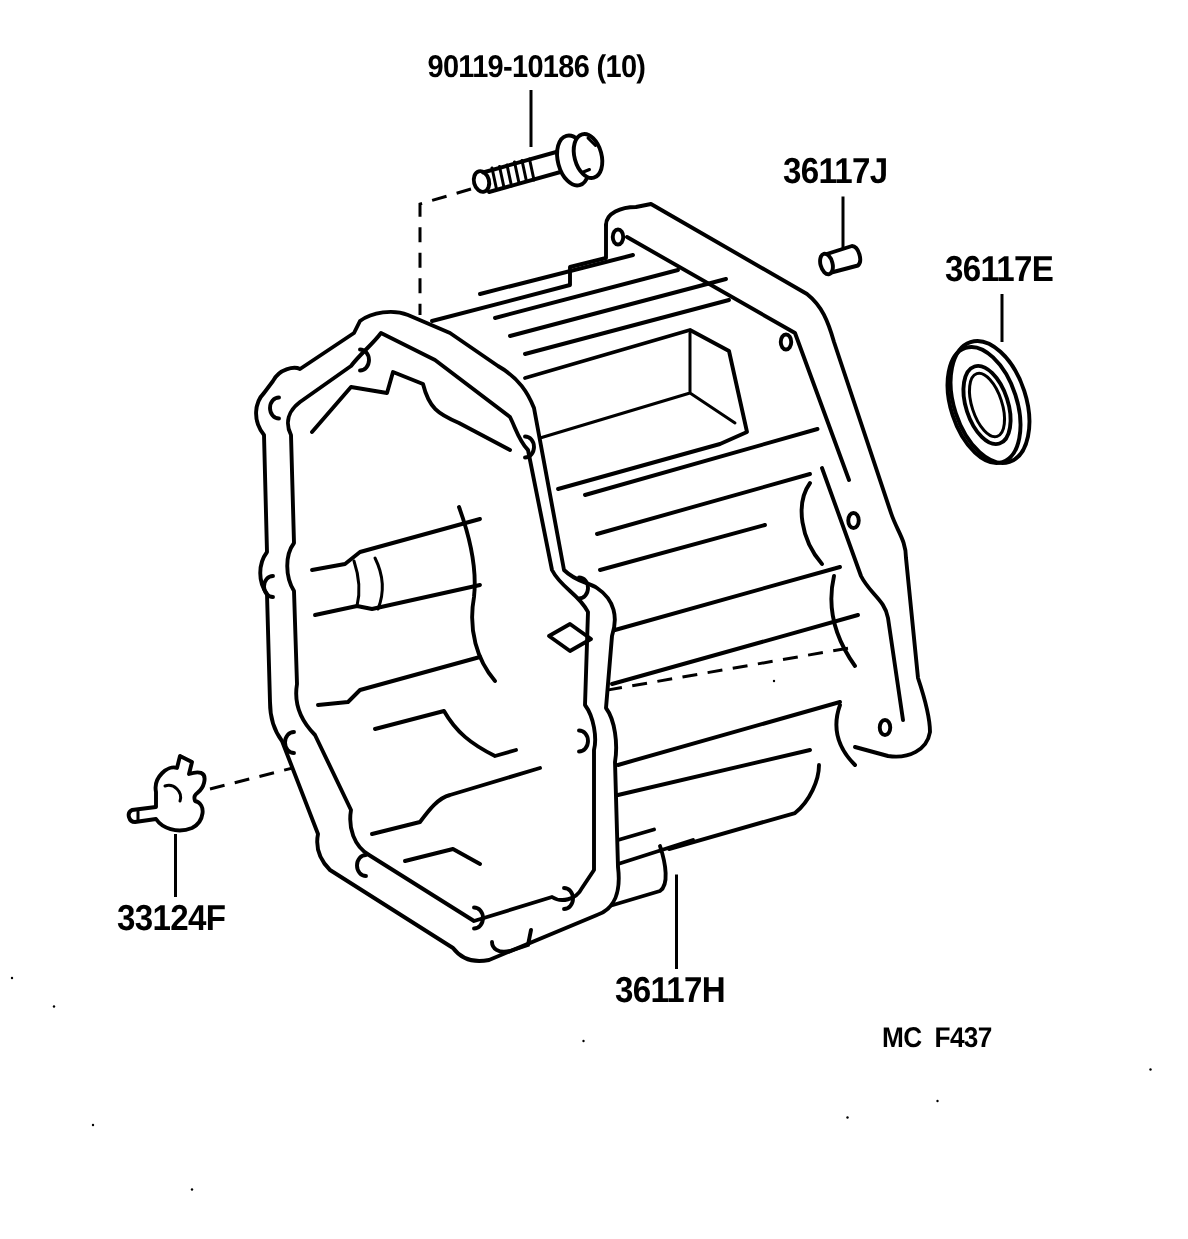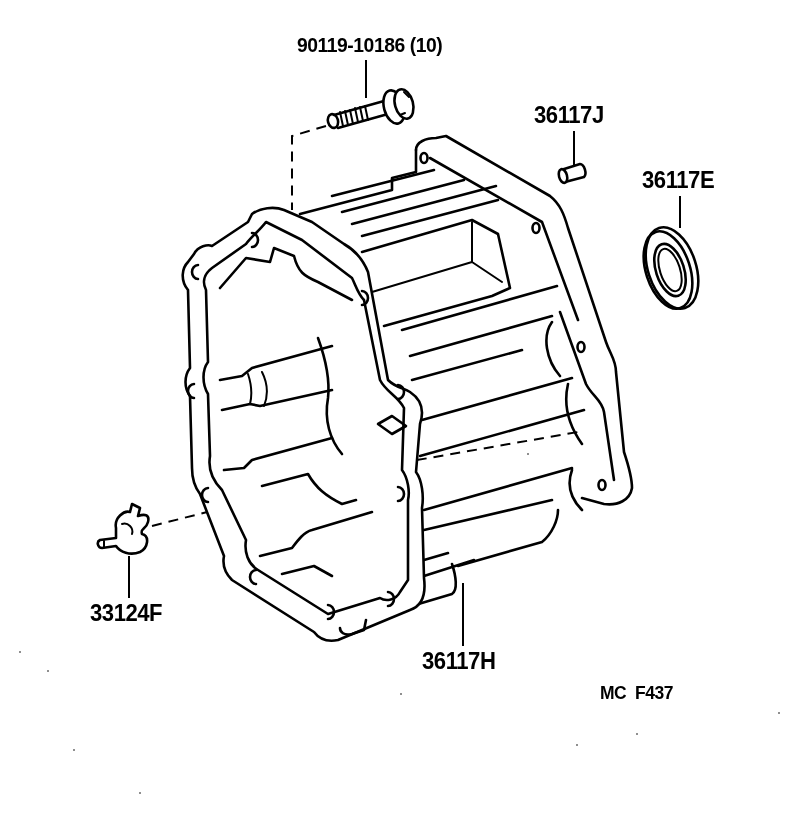--- a/index.html
+++ b/index.html
@@ -1,17 +1,17 @@
 <!DOCTYPE html>
 <html><head>
 <meta charset="utf-8">
 <style>
   html, body { margin: 0; padding: 0; background: #ffffff; }
   body { width: 792px; height: 826px; position: relative; overflow: hidden; }
-  .canvas { position: absolute; left: 12px; top: 0; width: 724px; height: 826px; }
+  .canvas { position: absolute; left: 0; top: 0; width: 724px; height: 826px; }
   .lbl {
     position: absolute;
     font-family: "Liberation Sans", "DejaVu Sans", sans-serif;
     font-weight: bold;
     color: #000000;
     white-space: nowrap;
     letter-spacing: -0.5px;
     transform: scaleX(0.92);
     transform-origin: left top;
   }

